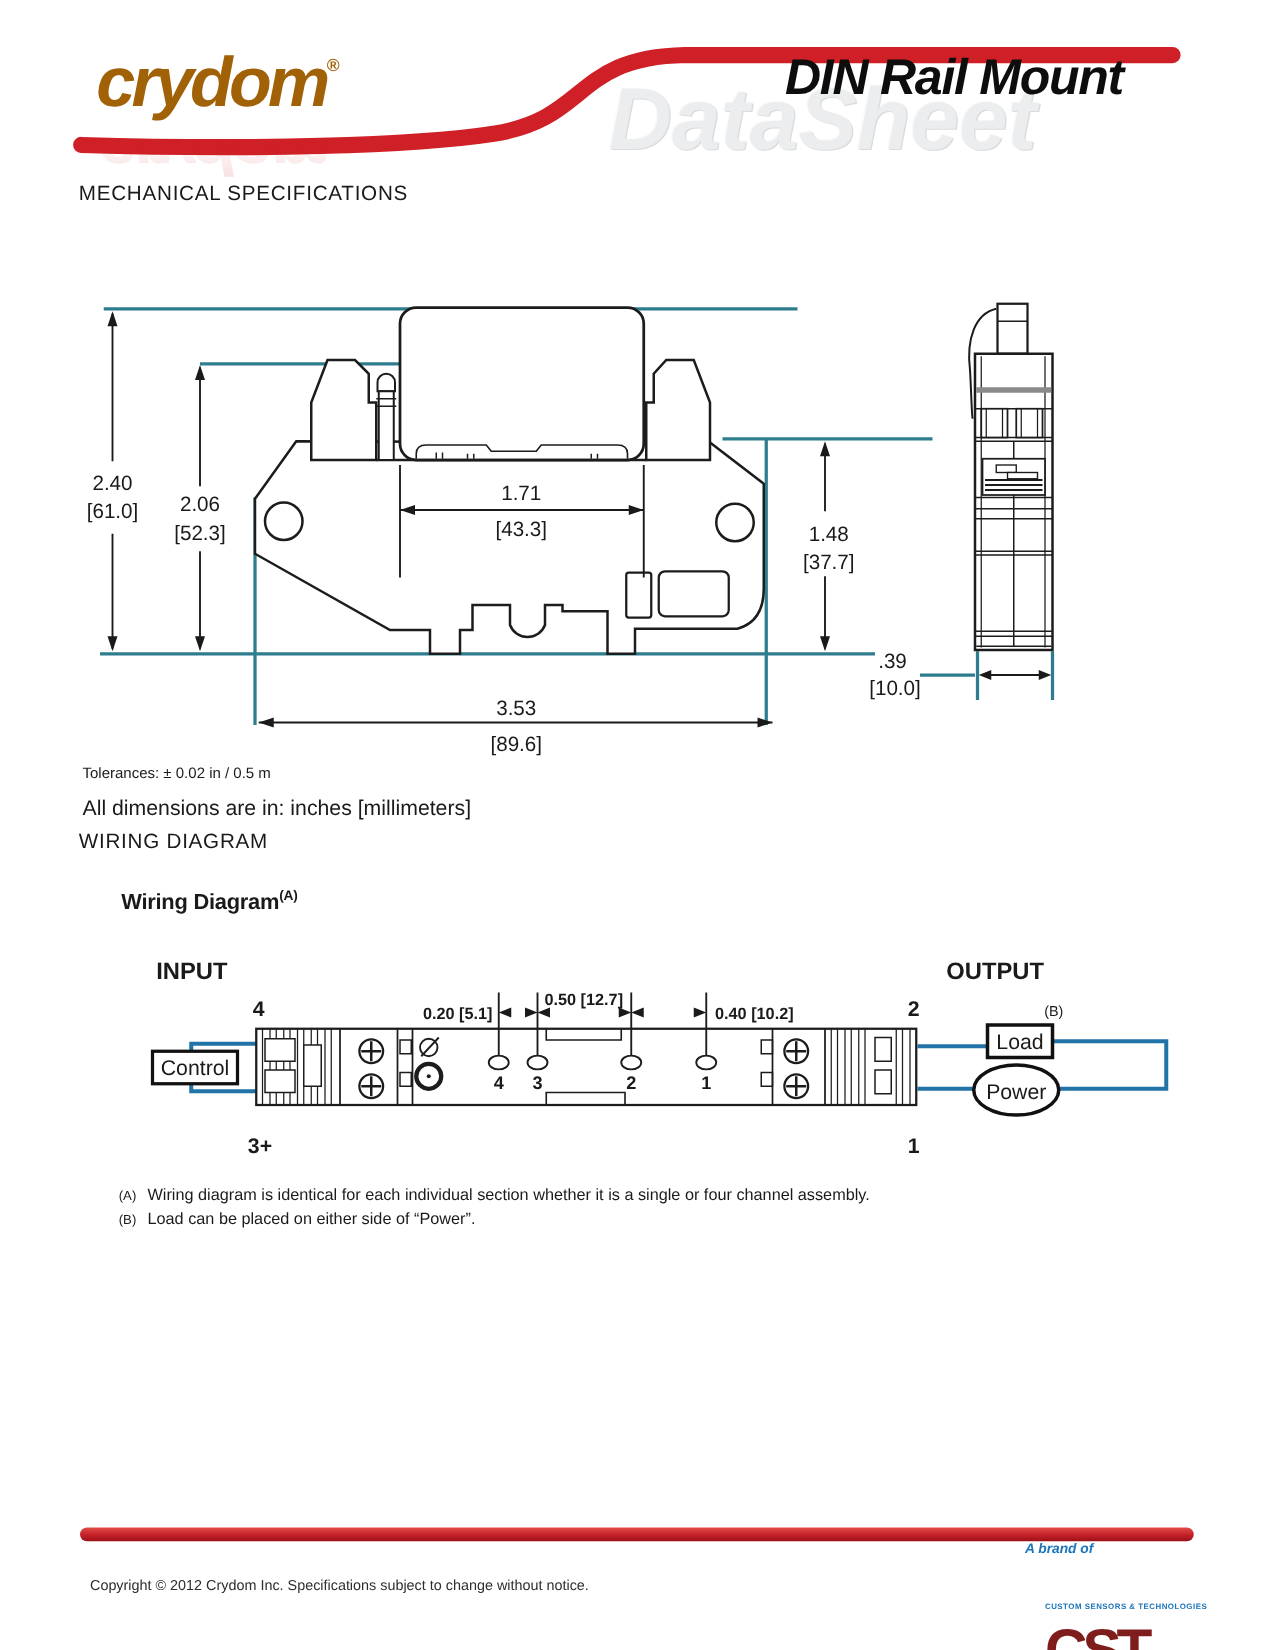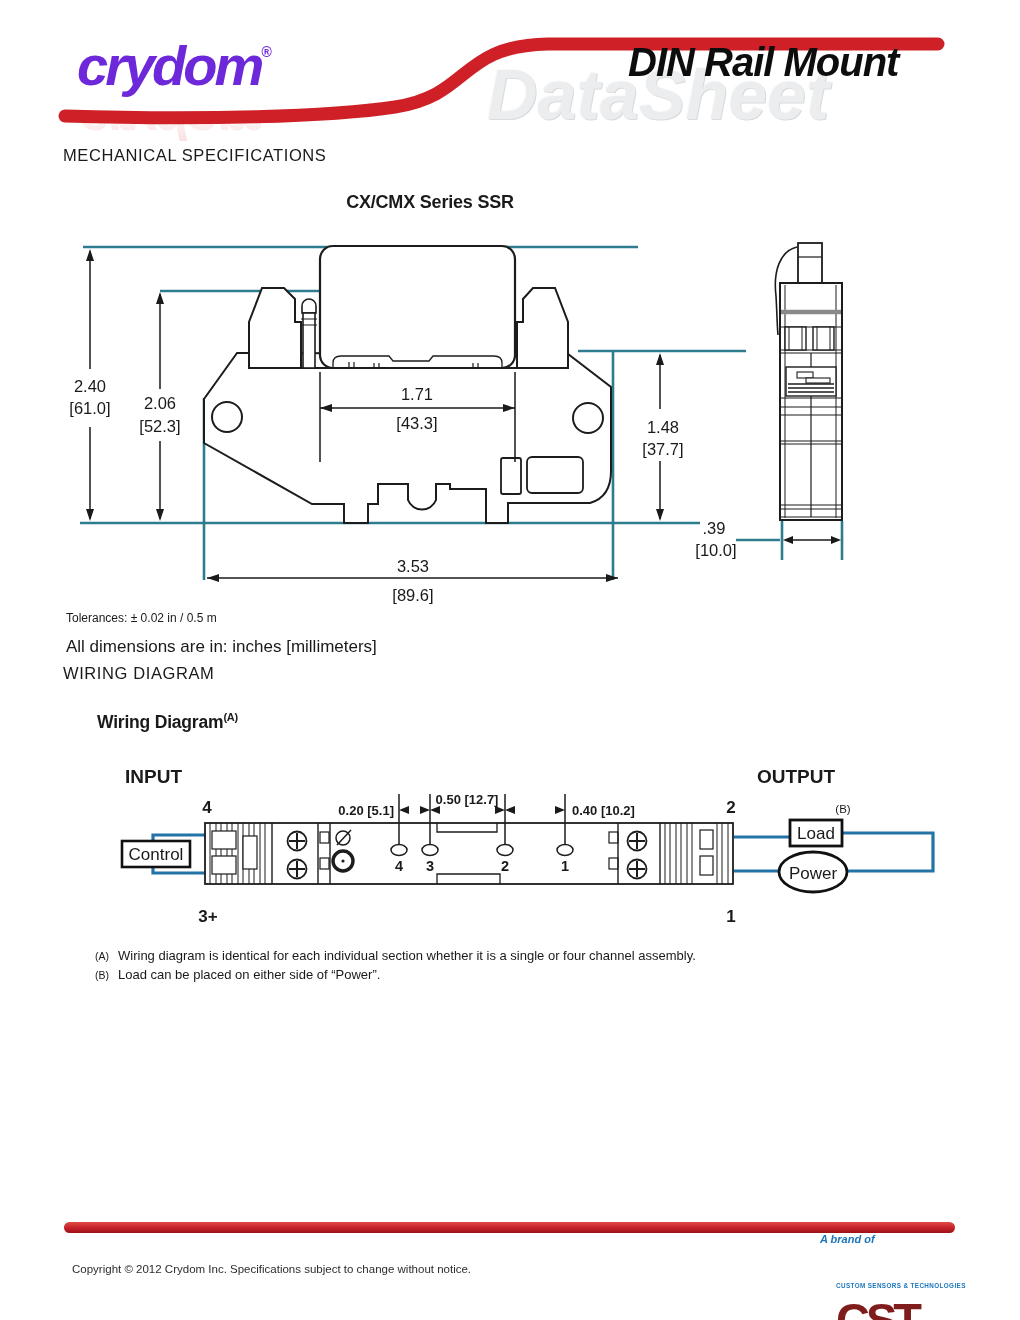--- a/index.html
+++ b/index.html
@@ -2,21 +2,21 @@
 <html><head>
 <meta charset="utf-8">
 <style>
   html,body{margin:0;padding:0;background:#fff;}
   .page{position:relative;width:1020px;height:1320px;background:#fff;
         font-family:"Liberation Sans",sans-serif;color:#1a1a1a;overflow:hidden;}
   .abs{position:absolute;}
 
   
   .crydom-logo{left:77px;top:38px;font-size:56px;font-weight:bold;font-style:italic;
-    letter-spacing:-3px;color:#6d28d9;line-height:1;white-space:nowrap;}
+    letter-spacing:-3px;color:#a16207;line-height:1;white-space:nowrap;}
   .crydom-logo sup{font-size:14px;letter-spacing:0;vertical-align:28px;}
   .logo-reflect{left:77px;top:92px;font-size:56px;font-weight:bold;font-style:italic;
     letter-spacing:-3px;color:#cf2027;line-height:1;transform:scaleY(-1);opacity:.18;
     -webkit-mask-image:linear-gradient(to bottom,rgba(0,0,0,.9),transparent 70%);
     mask-image:linear-gradient(to bottom,rgba(0,0,0,.9),transparent 70%);white-space:nowrap;}
   .watermark{left:487px;top:60px;font-size:70px;font-weight:bold;font-style:italic;
     color:#ebedee;text-shadow:1px 1px 0 #d9dbdc,-1px -1px 0 #fafafa;line-height:1;white-space:nowrap;}
   .din-title{left:628px;top:42px;font-size:40px;font-weight:bold;font-style:italic;
     letter-spacing:-1px;color:#0d0d0d;line-height:1;white-space:nowrap;}
   .hdr-svg{left:0;top:0;width:1020px;height:150px;}
@@ -65,21 +65,20 @@
   <svg class="abs hdr-svg" viewBox="0 0 1020 150">
     <path d="M65,116 C200,120 330,117 395,107 C472,95 458,46 548,44 L938,44" fill="none" stroke="#cf2027" stroke-width="13" stroke-linecap="round"></path>
   </svg>
 
   <div class="abs crydom-logo"><span>crydom</span><sup>®</sup></div>
   <div class="abs logo-reflect">crydom</div>
 
   <div class="abs din-title">DIN Rail Mount</div>
 
   <div class="abs h-mech">MECHANICAL SPECIFICATIONS</div>
-  <div class="abs draw-title">CX/CMX Series SSR</div>
 
   <svg class="abs" style="left:0;top:230px;width:1020px;height:392px" viewBox="0 230 1020 392">
 
     <g stroke="#2e7d8e" stroke-width="2.6">
       <path d="M83,247 H638"></path>
         <path d="M160,291 H498"></path>
         <path d="M578,351 H746"></path>
       <path d="M80,523 H700"></path>
         <path d="M204,398 V580"></path>
         <path d="M613,352 V580"></path>

